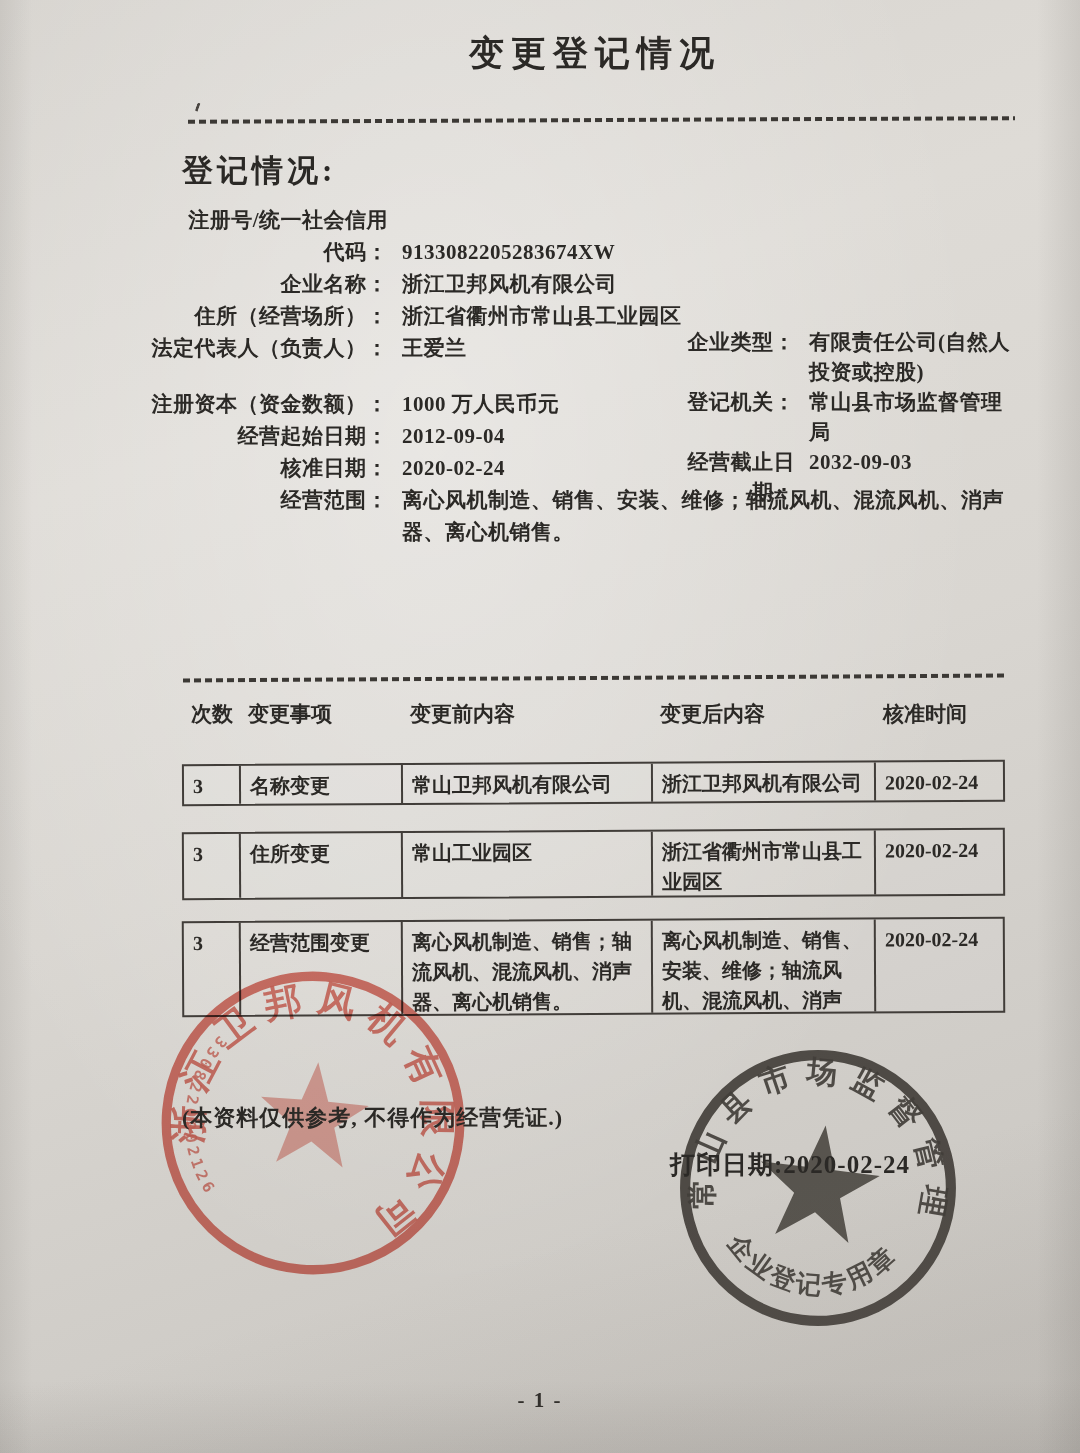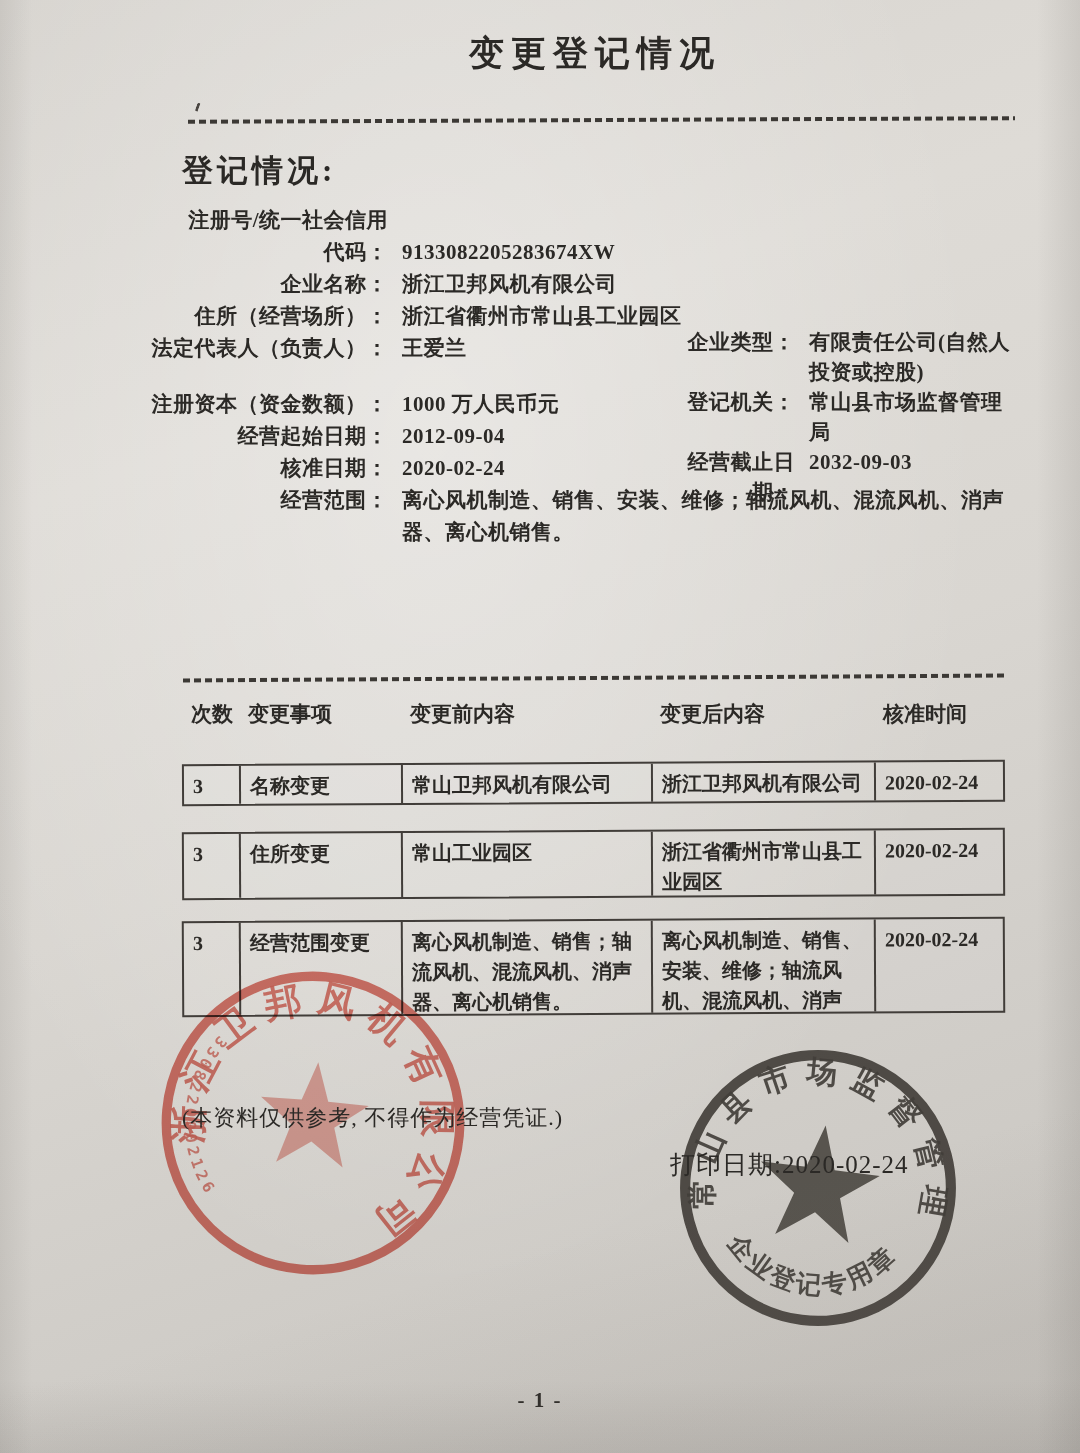--- a/index.html
+++ b/index.html
@@ -78,25 +78,25 @@
   .c0 { width:57px; flex:0 0 57px; }
   .c1 { width:162px; flex:0 0 162px; }
   .c2 { width:250px; flex:0 0 250px; }
   .c3 { width:223px; flex:0 0 223px; }
   .c4 { width:129px; flex:0 0 129px; }
   .row-1 { top:762px; height:42px; transform:rotate(-0.3deg); }
   .row-2 { top:830px; height:68px; transform:rotate(-0.3deg); }
   .row-3 { top:919px; height:96px; transform:rotate(-0.3deg); }
   .note-text {
     position:absolute; left:182px; top:1103px;
-    font-size:22px; font-weight:400; letter-spacing:1px; z-index:2;
+    font-size:22px; font-weight:700; letter-spacing:1px; z-index:2;
   }
   .print-date {
     position:absolute; left:670px; top:1148px;
-    font-size:25px; font-weight:400; letter-spacing:1px; z-index:2;
+    font-size:25px; font-weight:700; letter-spacing:1px; z-index:2;
   }
   .page-number {
     position:absolute; left:0; right:0; top:1388px;
     text-align:center; font-size:21px; font-weight:600; letter-spacing:2px;
   }
   .stamp { position:absolute; mix-blend-mode:multiply; pointer-events:none; }
   .stamp-red { left:158px; top:968px; width:310px; height:310px; opacity:0.8; transform:rotate(5deg); }
   .stamp-black { left:676px; top:1046px; width:284px; height:284px; opacity:0.87; transform:rotate(7deg); }
 </style>
 </head>

